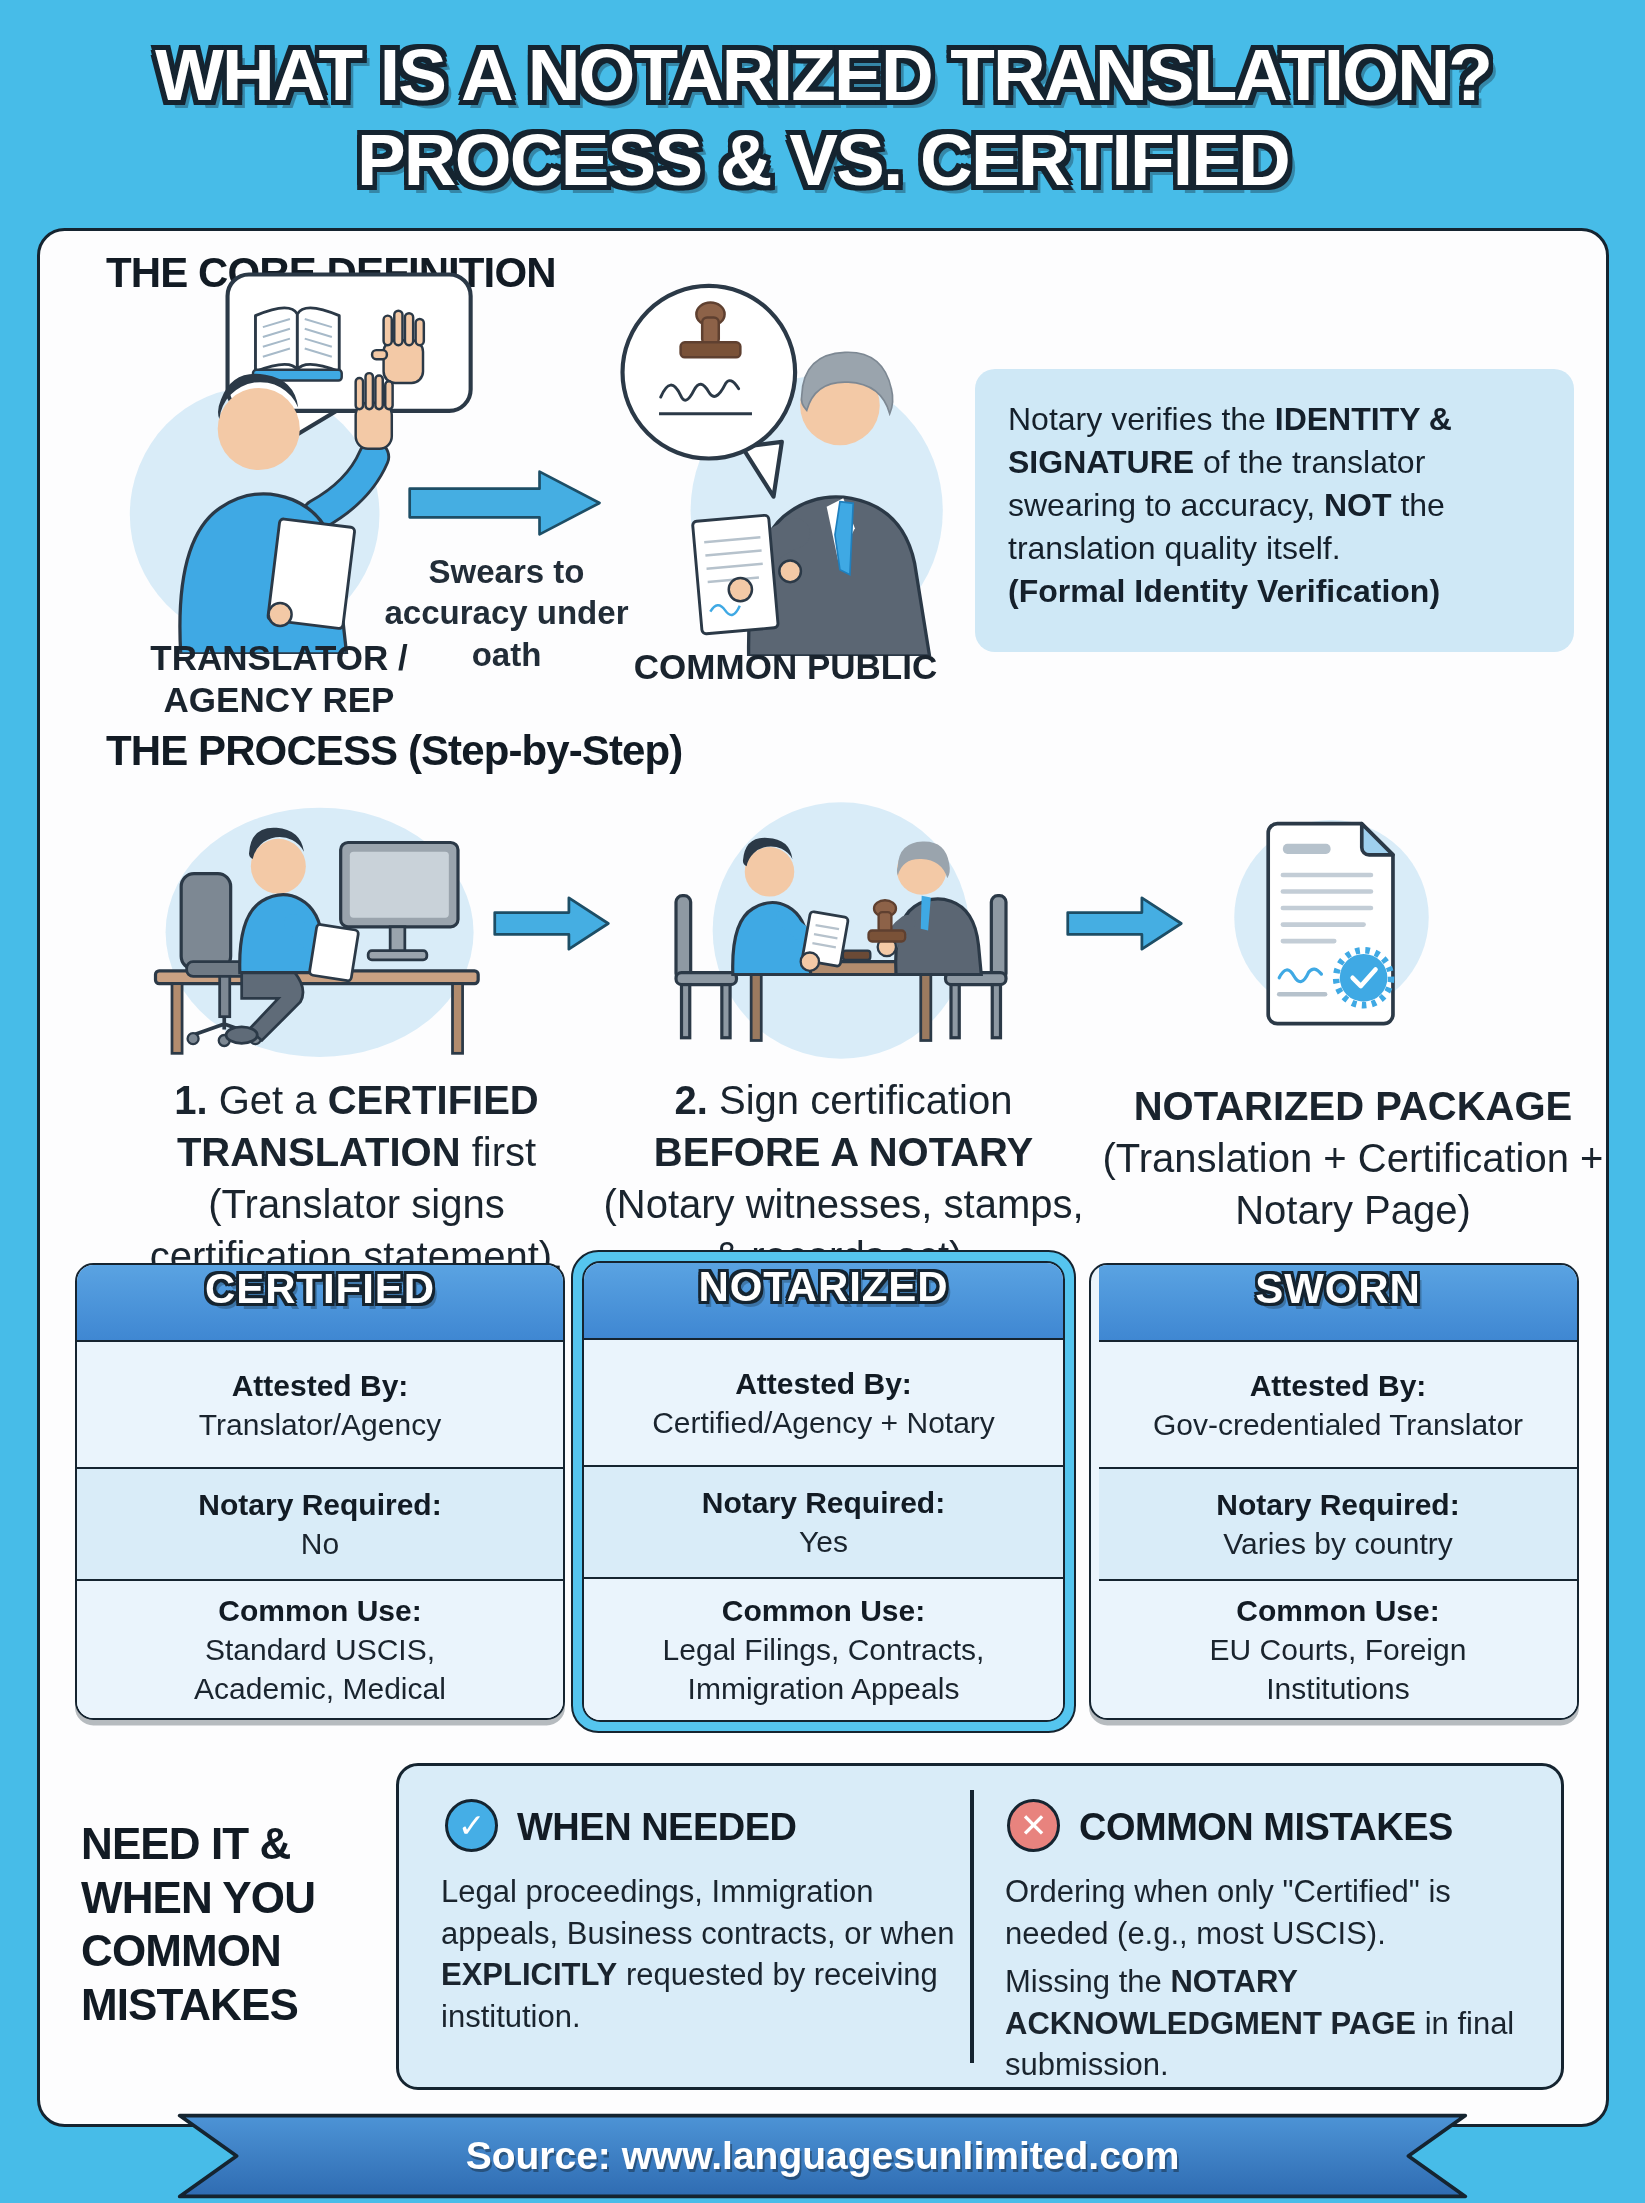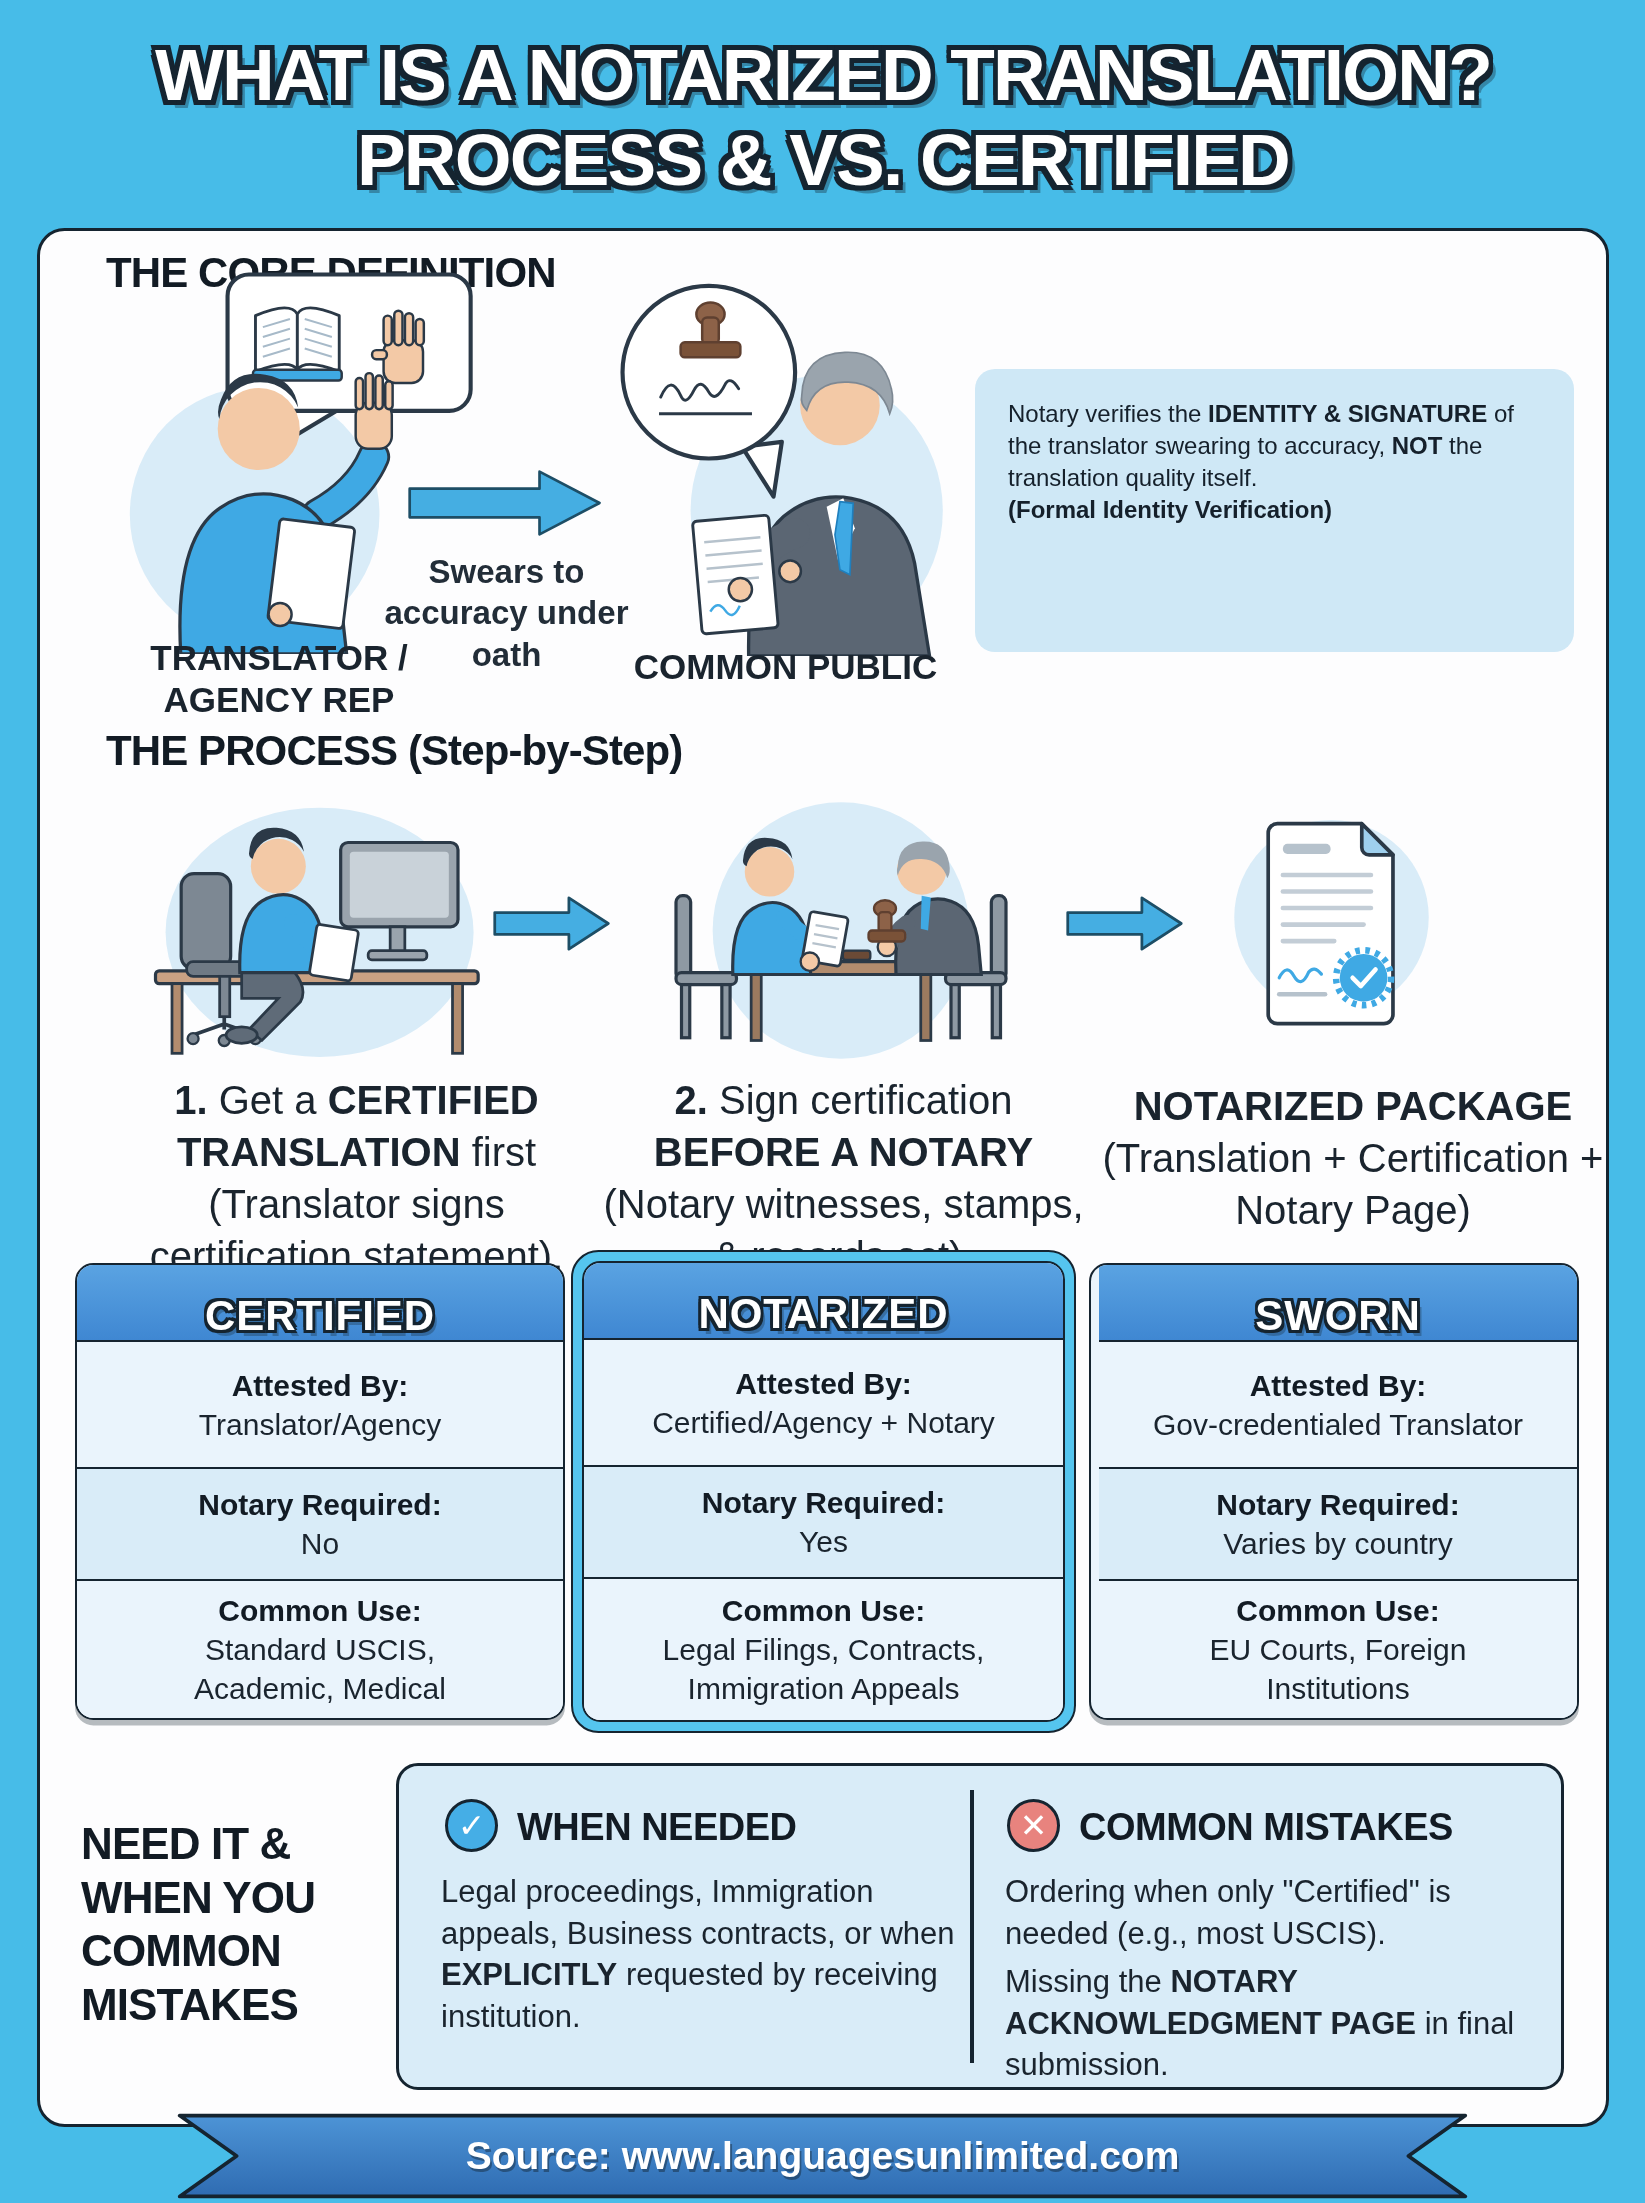--- a/index.html
+++ b/index.html
@@ -39,40 +39,40 @@
   
   .fig-label{
     font-size:35px;font-weight:800;color:#1a242e;line-height:1.2;
   }
   .arrow-caption{
     font-size:33px;font-weight:600;color:#222d38;line-height:1.25;
   }
   #def-box{
     background:#cfe8f6;border-radius:20px;
     padding:29px 33px;box-sizing:border-box;
-    font-size:24px;line-height:1.34;color:#15202b;font-weight:500;
+    font-size:32px;line-height:1.34;color:#15202b;font-weight:500;
   }
   #def-box .blk{display:block;}
 
   
   .step-caption{
     font-size:40px;font-weight:500;line-height:1.3;color:#1a242e;
   }
 
   
   .tcol{
     border:2.8px solid #152430;border-radius:18.4px;overflow:hidden;
     background:#eaf4fc;box-sizing:border-box;
     display:flex;flex-direction:column;
     box-shadow:0 5.5px 0 rgba(21,36,48,.30);
   }
   .tcol .thead{
     height:77px;flex:0 0 77px;
     background:linear-gradient(180deg,#5aa3e2,#3f87d2);
-    display:flex;align-items:flex-end;justify-content:center;
+    display:flex;align-items:flex-start;justify-content:center;
     border-bottom:2.8px solid #152430;box-sizing:border-box;
   }
   .thead-text{
     font-size:42px;font-weight:900;letter-spacing:0.9px;color:#fff;
     text-shadow:
       -2.8px -2.8px 0 #152430,2.8px -2.8px 0 #152430,-2.8px 2.8px 0 #152430,2.8px 2.8px 0 #152430,
       -2.8px 0 0 #152430,2.8px 0 0 #152430,0 -2.8px 0 #152430,0 2.8px 0 #152430,
       4.6px 5.5px 0 rgba(21,36,48,.30);
   }
   .tcell{

